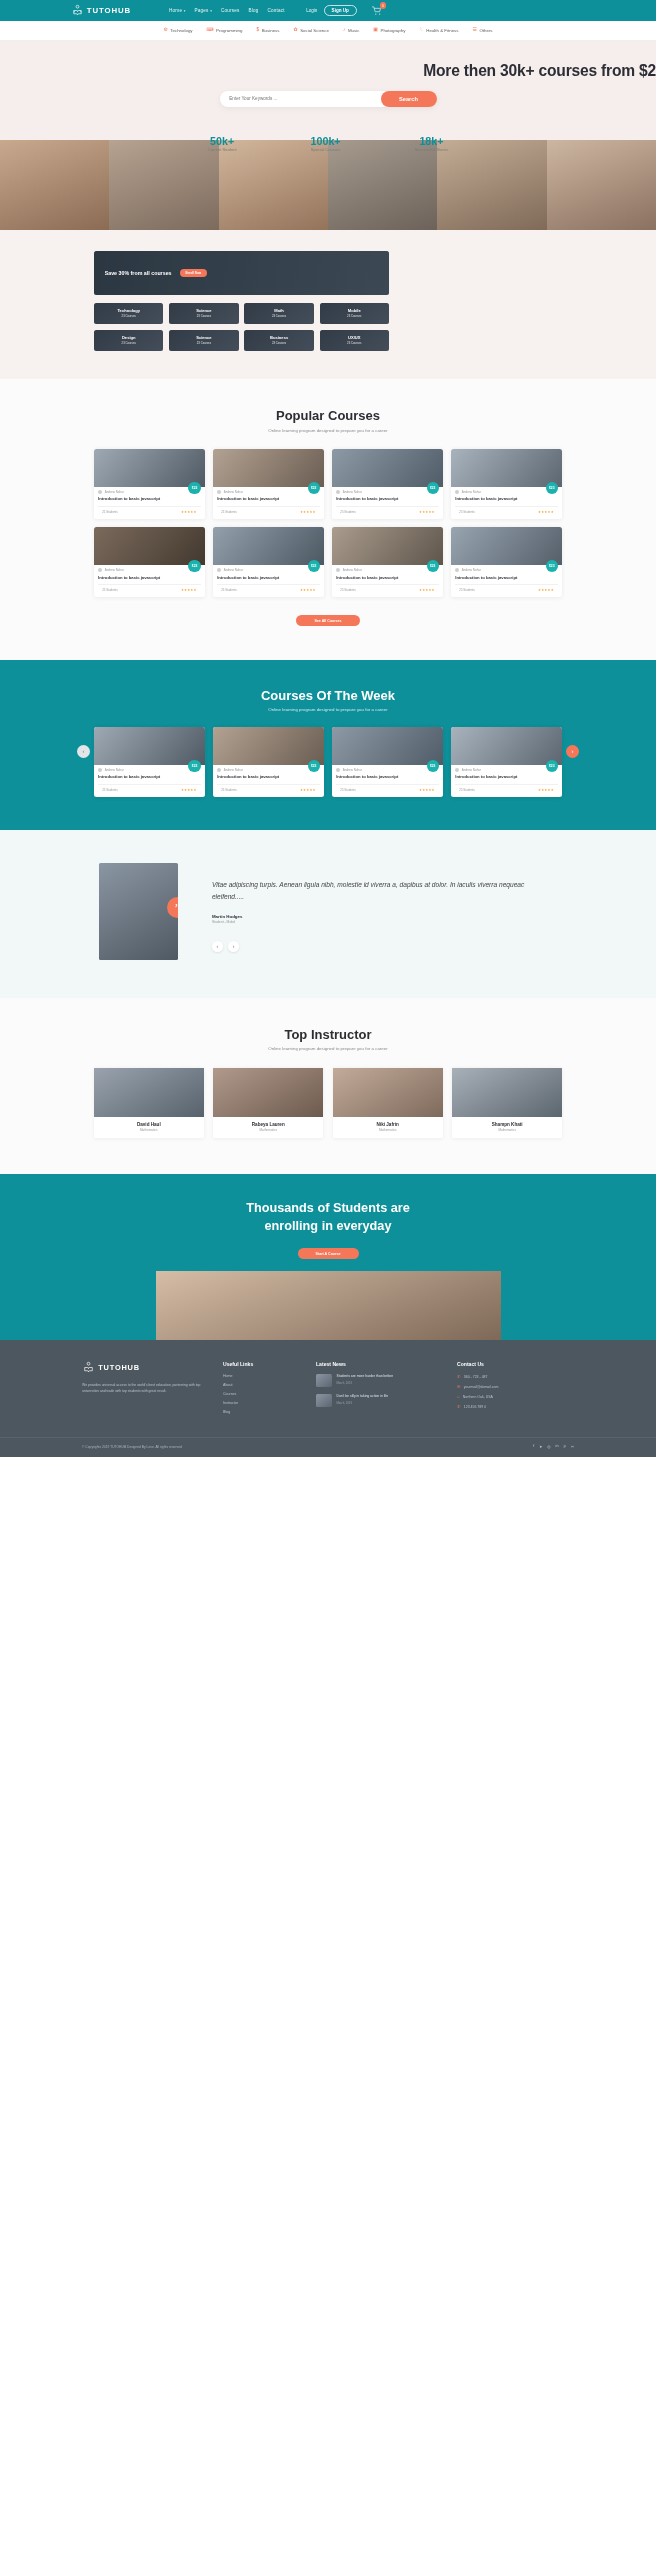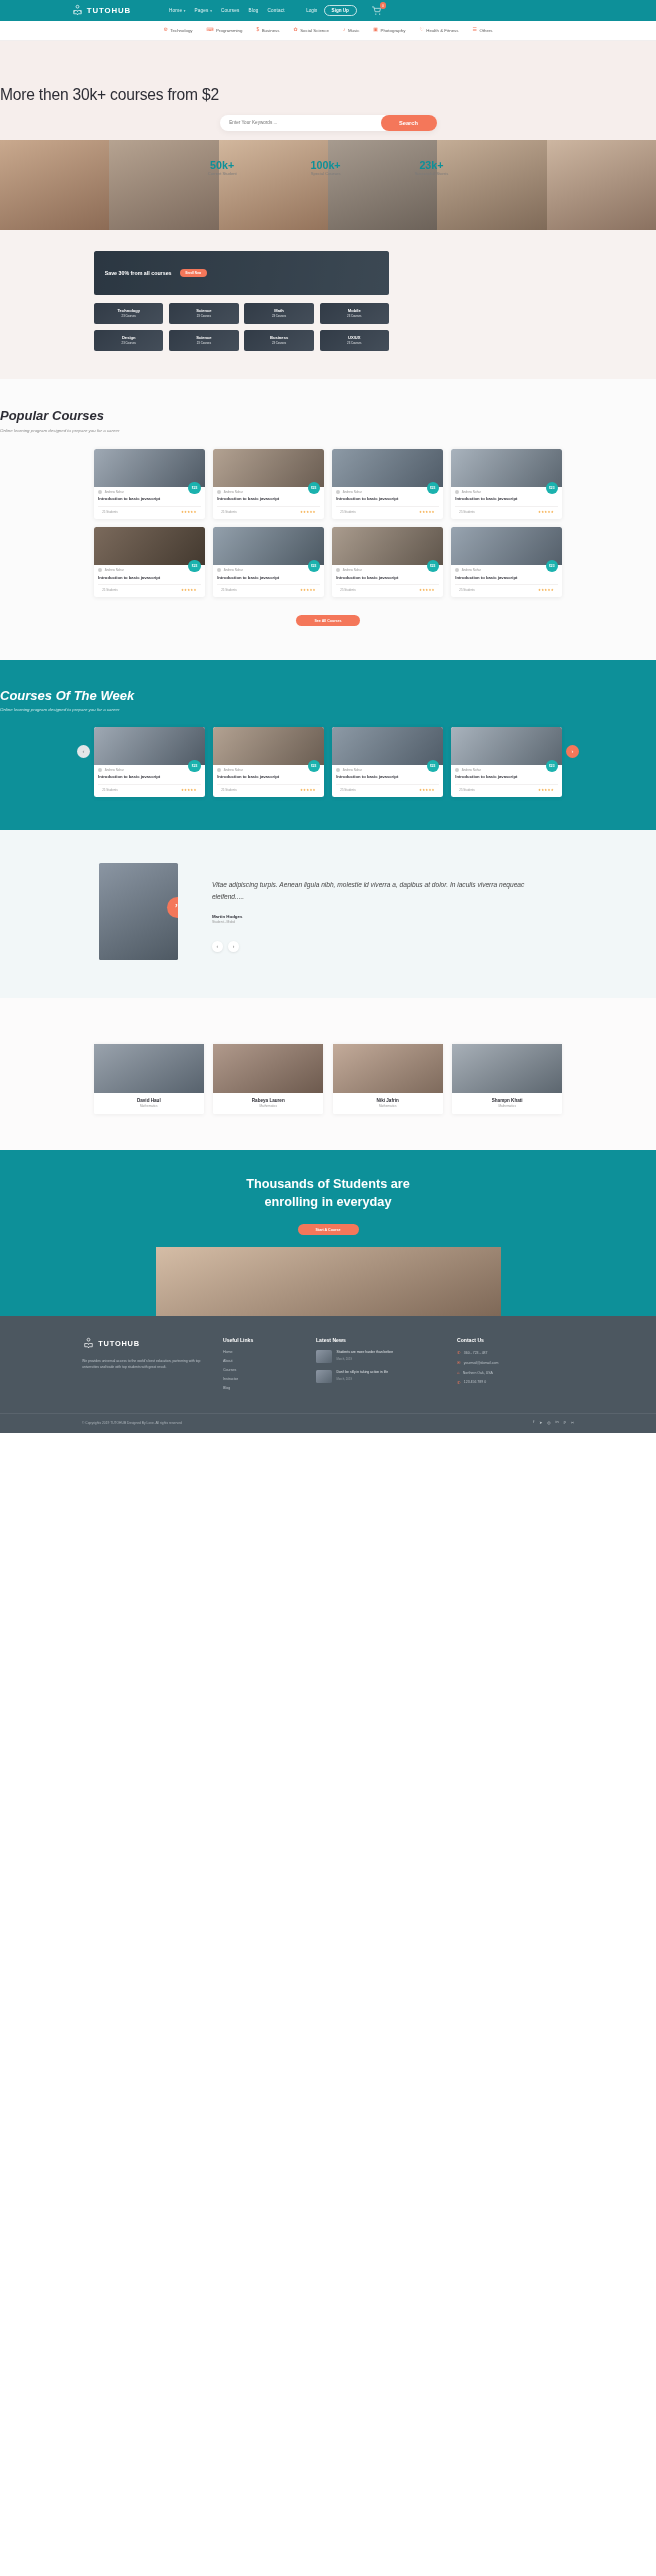--- a/index.html
+++ b/index.html
@@ -61,22 +61,22 @@
 
   
   .hero {
     background: #f6eeec;
     position: relative;
     padding-top: 21.3px;
     height: 189px;
     overflow: hidden;
   }
   .hero h1 {
-    text-align: left; font-size: 15.6px; font-weight: 400;
-    color: #2d2d35; letter-spacing: -0.2px; margin-top: 24px;
+    text-align: right; font-size: 15.6px; font-weight: 700;
+    color: #2d2d35; letter-spacing: -0.2px;
   }
   .searchrow {
     margin: 10.7px auto 0; width: 217px; height: 15.6px;
     display: flex; background: #fff; border-radius: 8.2px;
     box-shadow: 0 1.6px 6.6px rgba(0,0,0,.06);
   }
   .searchrow input {
     flex: 1; border: none; outline: none; background: transparent;
     padding-left: 9.8px; font-size: 4.6px; color: #9b9b9b;
     font-family: "Liberation Sans", sans-serif;
@@ -147,21 +147,21 @@
     font-size: 3.8px; color: #b3aeae; margin-bottom: 4.1px;
   }
   .trialcard .fld.msg { padding-bottom: 11.5px; }
   .trial-btn {
     margin-top: 7.4px; width: 100%; background: #f4775a; color: #fff;
     border: none; border-radius: 8.2px; height: 11.5px; font-size: 4.1px;
     font-weight: 700; cursor: pointer; font-family: "Liberation Sans", sans-serif;
   }
 
   
-  .sec-head { text-align: left; font-style: italic; }
+  .sec-head { text-align: center; }
   .sec-head h2 {
     font-size: 13px; font-weight: 800; color: #2d2d35;
   }
   .sec-head p { font-size: 4.4px; color: #8a8a8a; margin-top: 4.1px; }
 
   
   .popular { background: #fbfbfb; padding: 29.5px 0 34px; }
   .cardgrid {
     width: 468px; margin: 16.4px auto 0;
     display: grid; grid-template-columns: repeat(4,1fr); gap: 8.2px;
@@ -419,21 +419,21 @@
     <div class="stats">
       <div class="stat">
         <div class="num">50k+</div>
         <div class="lbl">Current Student</div>
       </div>
       <div class="stat">
         <div class="num">100k+</div>
         <div class="lbl">Special Courses</div>
       </div>
       <div class="stat">
-        <div class="num">23k+</div>
+        <div class="num">18k+</div>
         <div class="lbl">Successfull Storris</div>
       </div>
     </div>
 
     <div class="hero-photos">
       <div class="hp" style="background:linear-gradient(160deg,#c9a98e,#8c6b55)"></div>
       <div class="hp" style="background:linear-gradient(160deg,#b6a391,#7c6a5d)"></div>
       <div class="hp" style="background:linear-gradient(160deg,#d2b79d,#94735b)"></div>
       <div class="hp" style="background:linear-gradient(160deg,#a79b8f,#6c6259)"></div>
       <div class="hp" style="background:linear-gradient(160deg,#c4ad96,#7f6a58)"></div>
@@ -717,20 +717,24 @@
         <div class="testi-role">Student - Msbd</div>
         <div class="testi-navs">
           <div class="tnav">‹</div>
           <div class="tnav">›</div>
         </div>
       </div>
     </div>
   </div>
 
   <div class="instructors">
+    <div class="sec-head">
+      <h2>Top Instructor</h2>
+      <p>Online learning program designed to prepare you for a career</p>
+    </div>
     <div class="inst-grid">
       <div class="inst-card">
         <div class="inst-photo" style="background:linear-gradient(150deg,#9aa3ad,#57626d)"></div>
         <div class="inst-name">David Haul</div>
         <div class="inst-role">Mathematics</div>
       </div>
       <div class="inst-card">
         <div class="inst-photo" style="background:linear-gradient(150deg,#b19a8c,#6d5a4e)"></div>
         <div class="inst-name">Rabeya Lauren</div>
         <div class="inst-role">Mathematics</div>

